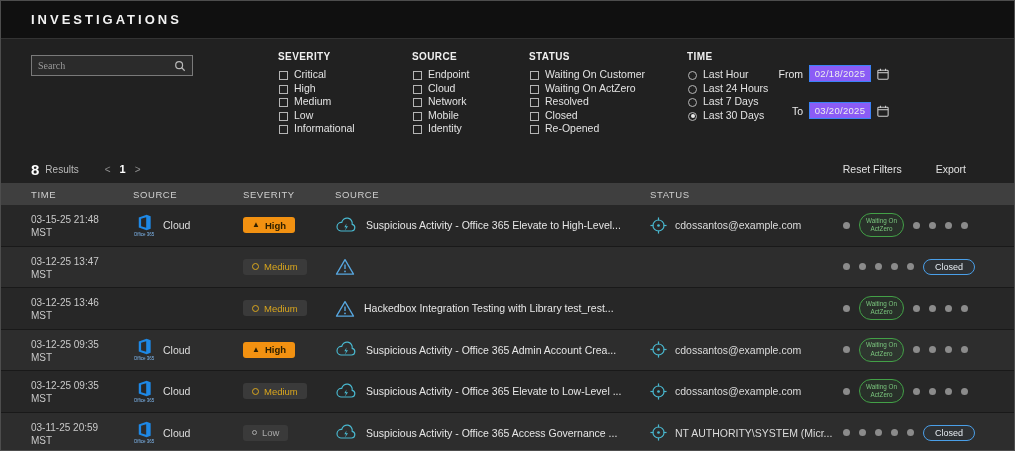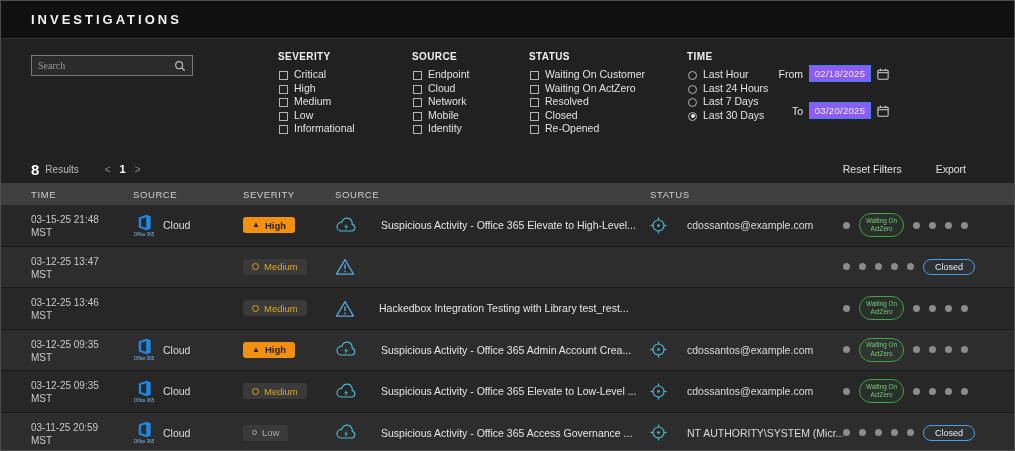--- a/index.html
+++ b/index.html
@@ -47,22 +47,22 @@
   .srcstack{display:flex;flex-direction:column;align-items:center;width:22px;flex:none}
   .srccap{font-size:4.5px;color:#7fb7ee;margin-top:1px;white-space:nowrap}
   .srclabel{font-size:10.5px;color:#ddd}
   .sev-badge{display:inline-flex;align-items:center;gap:5px;height:16px;padding:0 9px;border-radius:3px;font-size:9.5px;flex:none}
   .sev-high{background:#f29111;color:#2e2000;font-weight:bold}
   .sev-medium{background:#3a3a3a;color:#d9a61d}
   .sev-low{background:#3a3a3a;color:#a8a8a8}
   .sdot{width:7px;height:7px;border:1px solid currentColor;border-radius:50%;flex:none}
   .sev-low .sdot{width:5px;height:5px}
   .tri{font-size:8px;line-height:1}
-  .title-cell{gap:24px;font-size:10.5px;color:#e6e6e6}
-  .target-cell{gap:20px;font-size:10.5px;color:#dcdcdc}
+  .title-cell{gap:9px;font-size:10.5px;color:#e6e6e6}
+  .target-cell{gap:8px;font-size:10.5px;color:#dcdcdc}
   .status-cell{gap:9px}
   .icn{display:flex;flex:none}
   .dot{width:7px;height:7px;border-radius:50%;background:#8b8b8b;flex:none}
   .stbadge{flex:none;text-align:center;cursor:pointer}
   .stbadge.waiting{border:1px solid #43a047;color:#7bc67e;font-size:6.3px;line-height:1.35;padding:2.5px 6px;border-radius:12px;background:rgba(67,160,71,.08)}
   .stbadge.closed{border:1px solid #4a9fe8;color:#e6ecf2;font-size:9px;padding:2px 11px;border-radius:10px;background:rgba(74,159,232,.04)}
 </style>
 </head>
 <body>
 

